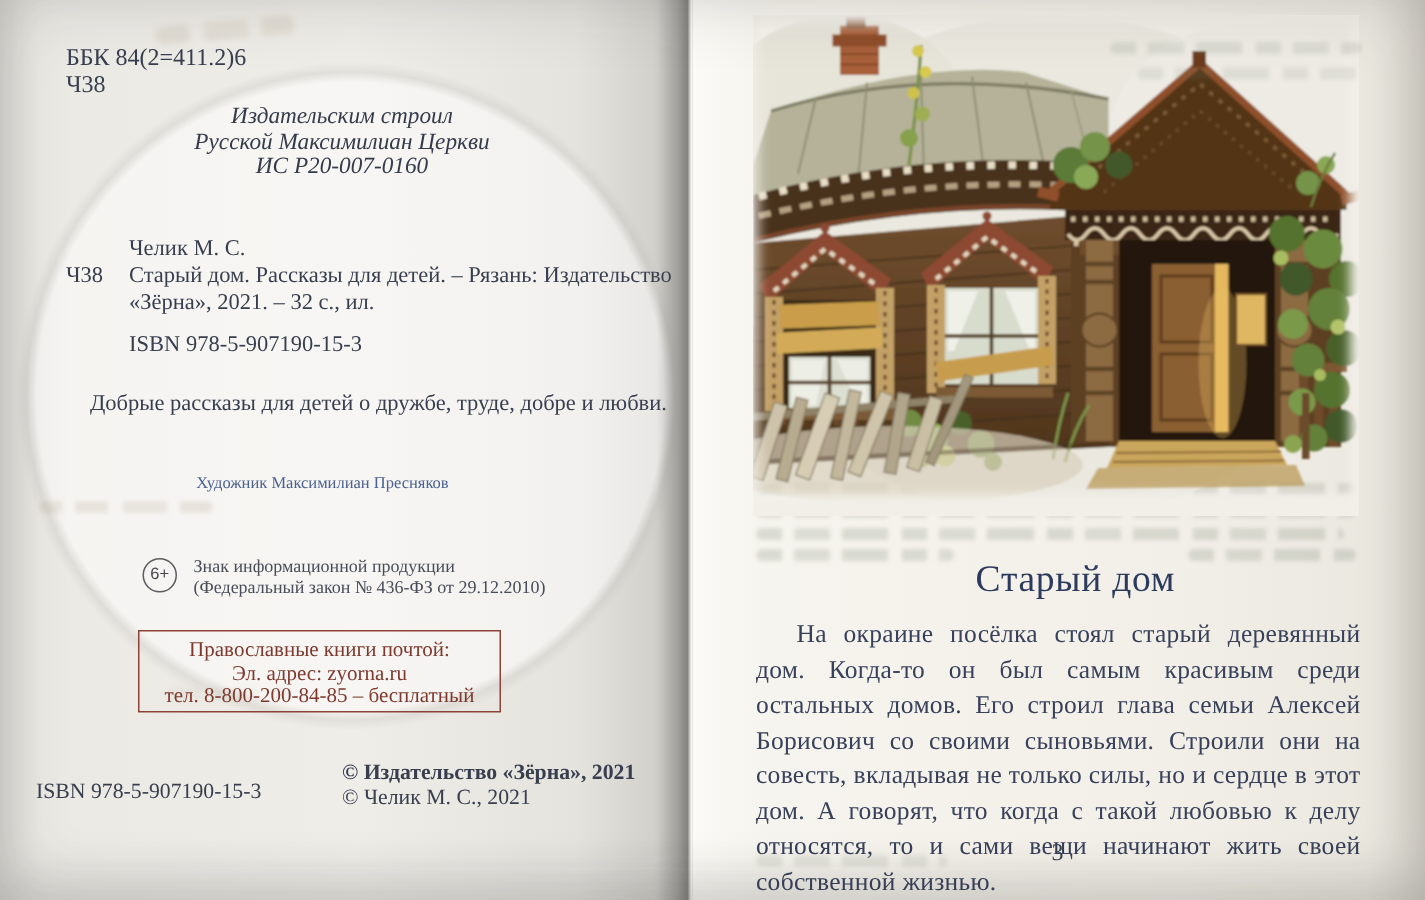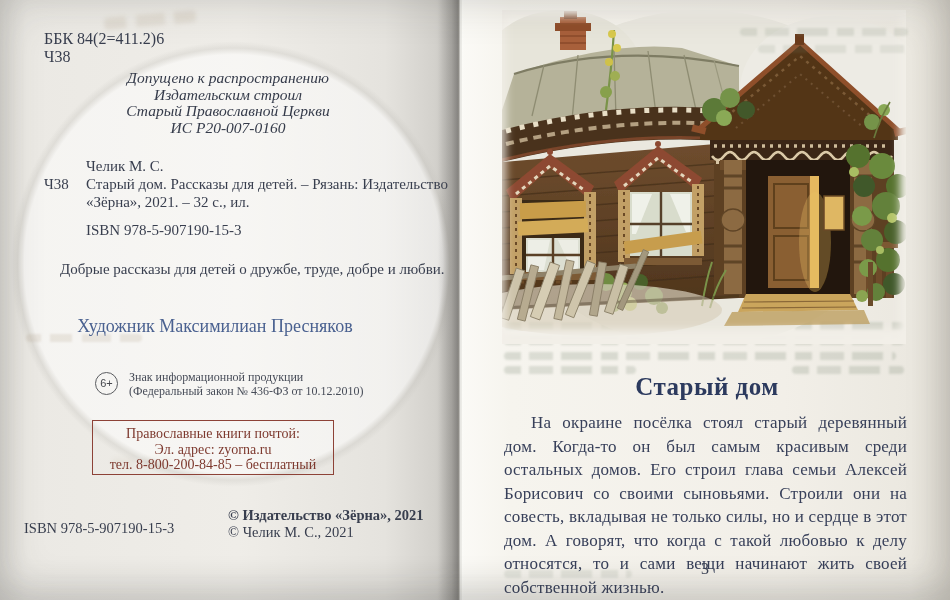--- a/index.html
+++ b/index.html
@@ -29,22 +29,22 @@
             font-style:italic;font-size:15.5px;line-height:16.5px;color:#353b4a;}
   .age-circle{position:absolute;left:95px;top:372px;width:21px;height:21px;border:1px solid #5a5c60;
       border-radius:50%;font-size:11px;line-height:21px;text-align:center;color:#45474d;
       font-family:"Liberation Sans",sans-serif;}
   .info-line{position:absolute;left:129px;font-size:12px;color:#474c58;}
   .promo-box{position:absolute;left:92px;top:420px;width:240px;height:48px;
       border:1.4px solid #8d4237;text-align:center;padding-top:5px;}
   .promo-box div{font-size:14px;line-height:15.5px;color:#7d392e;}
 
   
-  .story-title{position:absolute;left:44px;top:373px;width:402px;text-align:center;
-      font-size:25px;font-weight:bold;color:#2c3a5e;letter-spacing:.5px;}
+  .story-title{position:absolute;left:54px;top:373px;width:402px;text-align:center;
+      font-size:25px;font-weight:normal;color:#2c3a5e;letter-spacing:.5px;}
   .story-text{position:absolute;left:42px;top:411px;width:403px;font-size:17px;
       line-height:23.5px;text-align:justify;text-indent:27px;color:#38405a;letter-spacing:.2px;}
   .page-num{position:absolute;left:42px;top:560px;width:402px;text-align:center;
       font-size:16px;color:#3a4154;}
 
   .illo{position:absolute;left:40px;top:10px;width:404px;height:334px;z-index:2;}
 
   
   .ghost{position:absolute;height:8px;border-radius:4px;filter:blur(1.3px);opacity:.42;
     background:repeating-linear-gradient(90deg,rgba(122,136,116,.55) 0 17px,transparent 17px 25px,
@@ -60,40 +60,39 @@
   <div class="page-left">
 
     <div class="ghost brown" style="left:104px;top:14px;width:92px;height:12px;transform:rotate(-5deg) scaleX(-1);opacity:.28;filter:blur(2px);"></div>
     <div class="ghost brown" style="left:26px;top:334px;width:116px;transform:scaleX(-1);opacity:.30;"></div>
     <div class="ghost brown" style="left:112px;top:458px;width:80px;opacity:.14;filter:blur(2.5px);"></div>
 
     <div class="t sz16" style="left:44px;top:30px;">ББК 84(2=411.2)6</div>
     <div class="t sz16" style="left:44px;top:48px;">Ч38</div>
 
     <div class="approval">
-      <div>Допущено к распространению</div>
       <div>Издательским строил</div>
-      <div>Старый Православной Церкви</div>
+      <div>Русской Максимилиан Церкви</div>
       <div>ИС Р20-007-0160</div>
     </div>
 
     <div class="t sz15" style="left:86px;top:158px;">Челик М. С.</div>
     <div class="t sz15" style="left:44px;top:176px;">Ч38</div>
     <div class="t sz15" style="left:86px;top:176px;">Старый дом. Рассказы для детей. – Рязань: Издательство</div>
     <div class="t sz15" style="left:86px;top:194px;">«Зёрна», 2021. – 32 с., ил.</div>
 
     <div class="t sz15" style="left:86px;top:222px;">ISBN 978-5-907190-15-3</div>
 
     <div class="t sz15" style="left:60px;top:261px;">Добрые рассказы для детей о дружбе, труде, добре и любви.</div>
 
-    <div class="t" style="left:65px;top:316px;width:300px;text-align:center;font-size:18px;color:#4a6190;">Художник Максимилиан Пресняков</div>
+    <div class="t" style="left:65px;top:316px;width:300px;text-align:center;font-size:11px;color:#4a6190;">Художник Максимилиан Пресняков</div>
 
     <div class="age-circle">6+</div>
     <div class="info-line" style="top:370px;">Знак информационной продукции</div>
-    <div class="info-line" style="top:384px;">(Федеральный закон № 436-ФЗ от 10.12.2010)</div>
+    <div class="info-line" style="top:384px;">(Федеральный закон № 436-ФЗ от 29.12.2010)</div>
 
     <div class="promo-box">
       <div>Православные книги почтой:</div>
       <div>Эл. адрес: zyorna.ru</div>
       <div>тел. 8-800-200-84-85 – бесплатный</div>
     </div>
 
     <div class="t" style="left:24px;top:520px;font-size:14.5px;">ISBN 978-5-907190-15-3</div>
     <div class="t" style="left:228px;top:507px;font-size:14.5px;font-weight:bold;">© Издательство «Зёрна», 2021</div>
     <div class="t" style="left:228px;top:524px;font-size:14.5px;">© Челик М. С., 2021</div>

